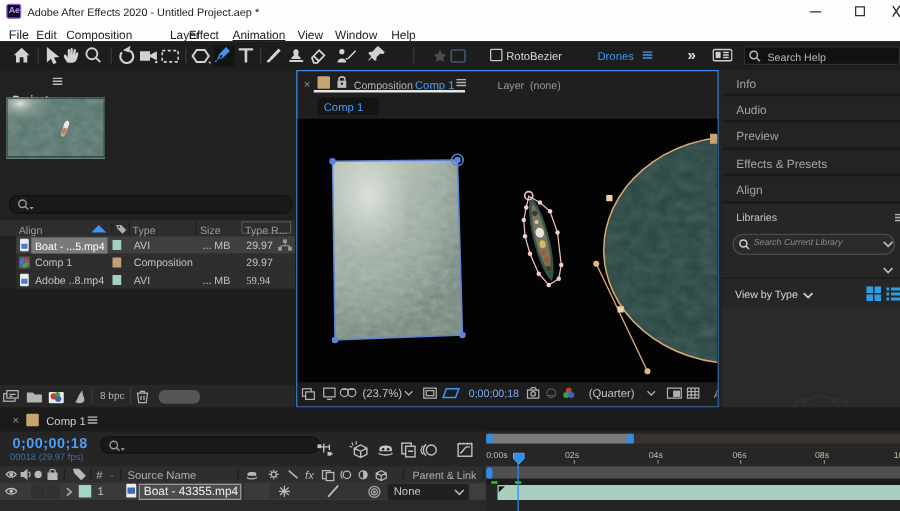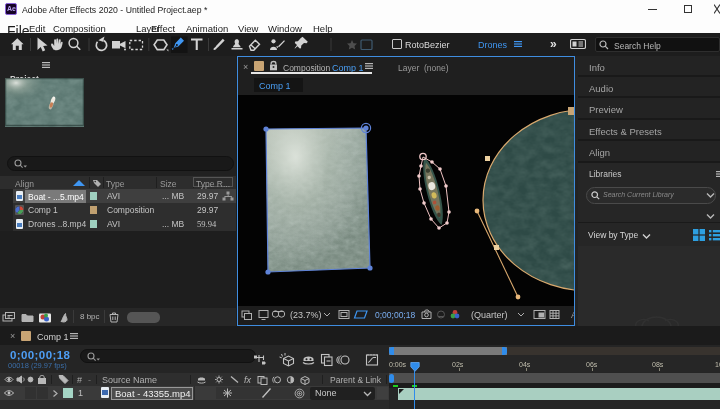--- a/index.html
+++ b/index.html
@@ -13,21 +13,21 @@
 
 <div class="abs" style="left:0;top:0;width:720px;height:33px;background:#fdfdfd;"></div>
 <div class="abs" style="left:5px;top:3px;width:12px;height:12px;background:#150226;border:1px solid #8a63d9;border-radius:2px;"></div>
 <div class="t" style="left:7px;top:5px;font-size:7px;font-weight:bold;color:#b9a5ee;">Ae</div>
 <div class="t" style="left:22px;top:5px;font-size:8.7px;color:#1b1b1b;">Adobe After Effects 2020 - Untitled Project.aep *</div>
 <div class="abs" style="left:648px;top:9px;width:9px;height:1.2px;background:#333;"></div>
 <div class="abs" style="left:684px;top:5px;width:7.5px;height:7.5px;border:1.2px solid #333;"></div>
 <svg class="abs" style="left:714px;top:4px;" width="6" height="10" viewBox="0 0 6 10">
       <path d="M0 0.5 L6 9.5 M6 0.5 L0 9.5" stroke="#333" stroke-width="1.2"></path>
     </svg>
-<div class="t" style="left:7px;top:22.5px;font-size:14px;color:#1b1b1b;text-align:right;">File</div>
+<div class="t" style="left:7px;top:22.5px;font-size:10px;color:#1b1b1b;text-align:right;">File</div>
 <div class="t" style="left:29px;top:22.5px;font-size:9.5px;color:#1b1b1b;">Edit</div>
 <div class="t" style="left:53px;top:22.5px;font-size:9.5px;color:#1b1b1b;">Composition</div>
 <div class="t" style="left:116px;top:22.5px;font-size:9.5px;color:#1b1b1b;padding-left:20px;">Layer</div>
 <div class="t" style="left:151px;top:22.5px;font-size:9.5px;color:#1b1b1b;">Effect</div>
 <div class="t" style="left:186px;top:22.5px;font-size:9.5px;color:#1b1b1b;text-decoration:underline;">Animation</div>
 <div class="t" style="left:238px;top:22.5px;font-size:9.5px;color:#1b1b1b;">View</div>
 <div class="t" style="left:268px;top:22.5px;font-size:9.5px;color:#1b1b1b;">Window</div>
 <div class="t" style="left:313px;top:22.5px;font-size:9.5px;color:#1b1b1b;">Help</div>
 
 <div class="abs" style="left:0;top:33px;width:720px;height:23px;background:#1d1d1d;"></div>
@@ -198,21 +198,21 @@
         </svg>
       </div>
 <div class="t" style="left:28px;top:16px;font-size:8.5px;color:#c4c4c4;">Comp 1</div>
 <div class="abs" style="left:90px;top:17px;width:7px;height:8px;background:#c0a070;"></div>
 <div class="t" style="left:107px;top:16px;font-size:8.5px;color:#c4c4c4;">Composition</div>
 <div class="t" style="left:197px;top:16px;font-size:8.5px;color:#c4c4c4;">29.97</div>
 
 <div class="abs" style="left:13px;top:28px;width:223px;height:14px;background:#2e2e2e;"></div>
 <div class="abs" style="left:15.5px;top:30px;width:7px;height:10px;background:#e8eef4;border-radius:1px;"></div>
 <div class="abs" style="left:16.5px;top:34px;width:5px;height:4px;background:#4a7ec0;"></div>
-<div class="t" style="left:28px;top:30px;font-size:8.5px;color:#c4c4c4;">Drones ..8.mp4</div>
+<div class="t" style="left:28px;top:30px;font-size:8.5px;color:#c4c4c4;">Adobe ..8.mp4</div>
 <div class="abs" style="left:90px;top:31px;width:7px;height:8px;background:#9fd0c0;"></div>
 <div class="t" style="left:107px;top:30px;font-size:8.5px;color:#c4c4c4;">AVI</div>
 <div class="t" style="left:162px;top:30px;font-size:8.5px;color:#c4c4c4;">... MB</div>
 <div class="t" style="left:197px;top:30px;font-size:8.5px;color:#c4c4c4;font-family:Liberation Serif, serif;">59.94</div>
 </div>
 
 <div class="abs" style="left:0;top:231px;width:236px;height:77px;background:#1e1e1e;"></div>
 
 <div class="abs" style="left:0;top:308px;width:236px;height:18px;background:#272727;"></div>
 <svg class="abs" style="left:2px;top:311px;" width="120" height="13" viewBox="0 0 120 13">

